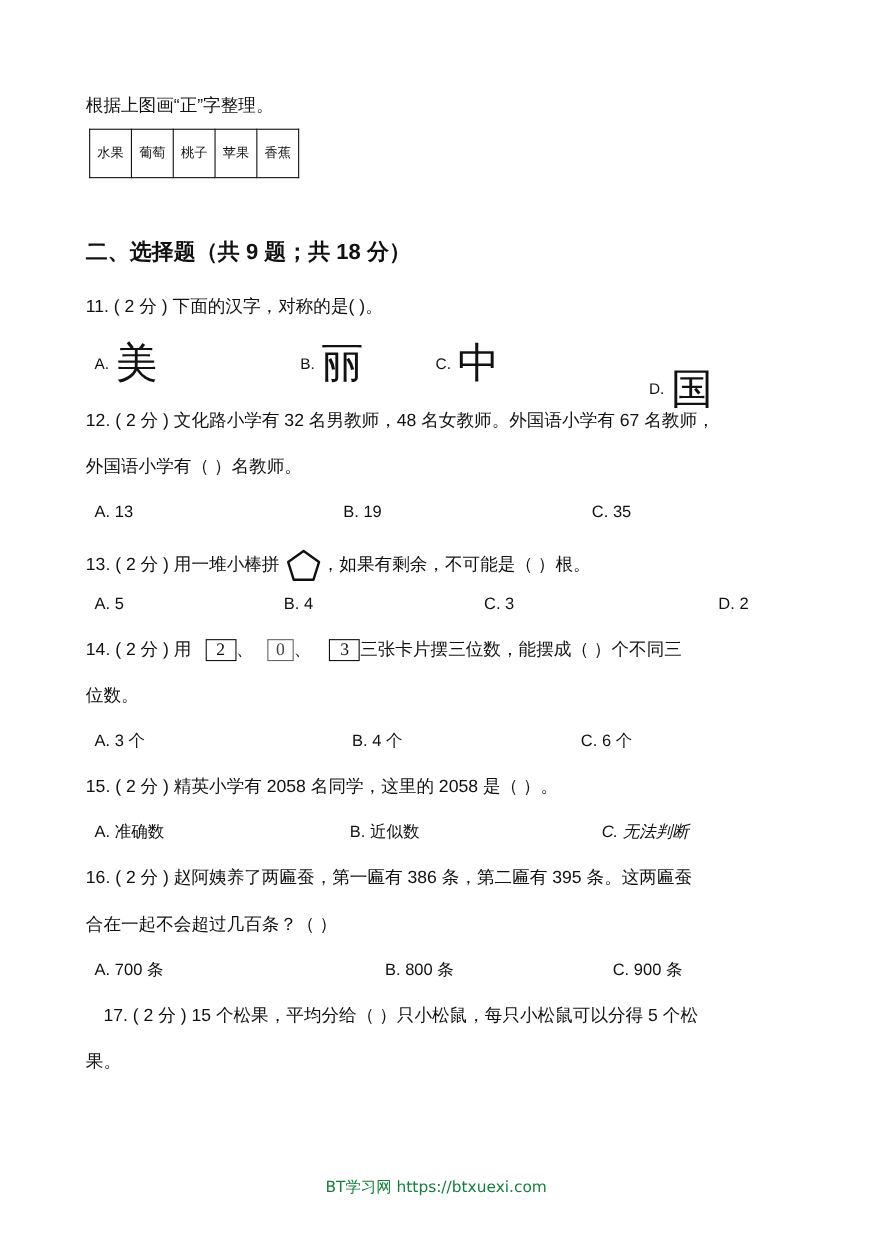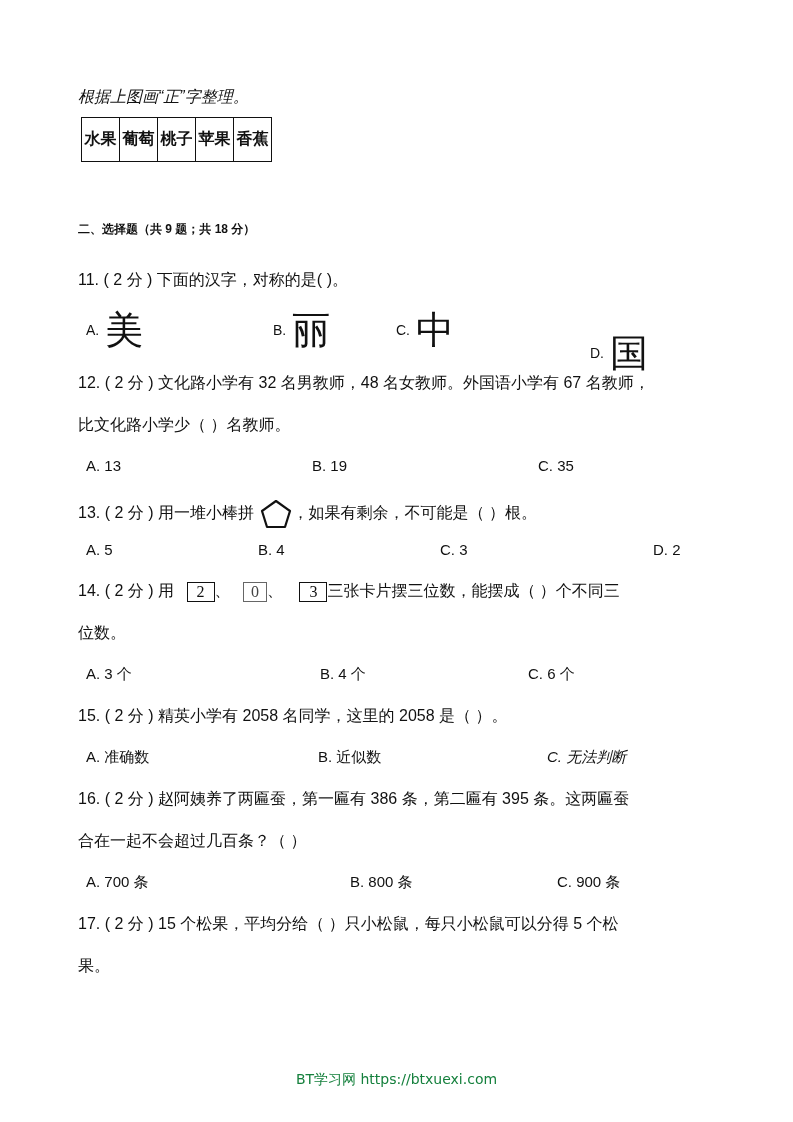--- a/index.html
+++ b/index.html
@@ -2,48 +2,48 @@
 <html><head>
   <meta charset="utf-8">
   <style>
     html, body { margin: 0; padding: 0; background: #ffffff; }
     body {
       width: 793px; height: 1122px; position: relative; overflow: hidden;
       font-family: "Liberation Sans", "DejaVu Sans", sans-serif;
       color: #111111; font-size: 16px;
     }
     .line { position: absolute; left: 78px; font-size: 16px; line-height: 20px; white-space: nowrap; }
-    .heading { font-weight: bold; font-size: 12px; }
+    .heading { font-weight: bold; font-size: 20px; }
     table.tally {
       position: absolute; left: 81px; top: 117px;
       border-collapse: collapse;
     }
     table.tally td {
       border: 1.5px solid #111; width: 37px; height: 43px; padding: 0;
-      font-size: 16px; text-align: center; vertical-align: middle; font-weight: bold;
+      font-size: 12px; text-align: center; vertical-align: middle;
     }
     .opt { position: absolute; font-size: 15px; line-height: 20px; white-space: nowrap; }
     .bigchar { font-size: 38px; font-family: "DejaVu Sans", sans-serif; line-height: 40px; vertical-align: middle; }
     .optlabel-small { font-size: 14px; vertical-align: middle; margin-right: 6px; }
     .card {
       display: inline-block; border: 1.2px solid #111; width: 26px; height: 18px;
       line-height: 18px; text-align: center; font-family: "Liberation Serif", serif;
       font-size: 16px; vertical-align: middle;
     }
     .card.gray { border-color: #666; color: #444; width: 22px; }
     .pentagon { display: inline-block; vertical-align: middle; width: 34px; height: 32px; }
     .footer {
       position: absolute; top: 1071px; left: 0; width: 793px; text-align: center;
       font-size: 14px; color: #15803d; font-family: "DejaVu Sans", sans-serif;
     }
   </style>
 </head>
 <body>
 
-<div class="line" style="top:87px;font-style:italic;">根据上图画“正”字整理。</div>
+<div class="line" style="top:87px;">根据上图画“正”字整理。</div>
 
 <table class="tally">
   <tbody>
       <tr>
     <td>水果</td>
     <td>葡萄</td>
     <td>桃子</td>
     <td>苹果</td>
     <td>香蕉</td>
   </tr>
@@ -68,21 +68,21 @@
 </div>
 <div class="opt" style="left:590px; top:310px;margin-top:23px;">
   <span class="optlabel-small">D.</span><span class="bigchar">国</span>
 </div>
 
 <div class="line" style="top:373px;">
   <span>12.</span>
   <span>( 2 分 )</span>
   <span>文化路小学有 32 名男教师，48 名女教师。外国语小学有 67 名教师，</span>
 </div>
-<div class="line" style="top:415px;">比文化路小学少（    ）名教师。</div>
+<div class="line" style="top:415px;">外国语小学有（    ）名教师。</div>
 <div class="opt" style="left:86px; top:456px;">
   <span>A.</span>
   <span>13</span>
 </div>
 <div class="opt" style="left:312px; top:456px;">
   <span>B.</span>
   <span>19</span>
 </div>
 <div class="opt" style="left:538px; top:456px;">
   <span>C.</span>
@@ -166,20 +166,20 @@
 </div>
 <div class="opt" style="left:322px; top:872px;margin-left:28px;">
   <span>B.</span>
   <span>800 条</span>
 </div>
 <div class="opt" style="left:557px; top:872px;">
   <span>C.</span>
   <span>900 条</span>
 </div>
 
-<div class="line" style="top:914px;">
+<div class="line" style="top:914px;margin-left:16px;">
   <span>17.</span>
   <span>( 2 分 )</span>
   <span>15 个松果，平均分给（    ）只小松鼠，每只小松鼠可以分得 5 个松</span>
 </div>
 <div class="line" style="top:956px;">果。</div>
 
 <div class="footer">BT学习网 https://btxuexi.com</div>
 
 </body></html>

